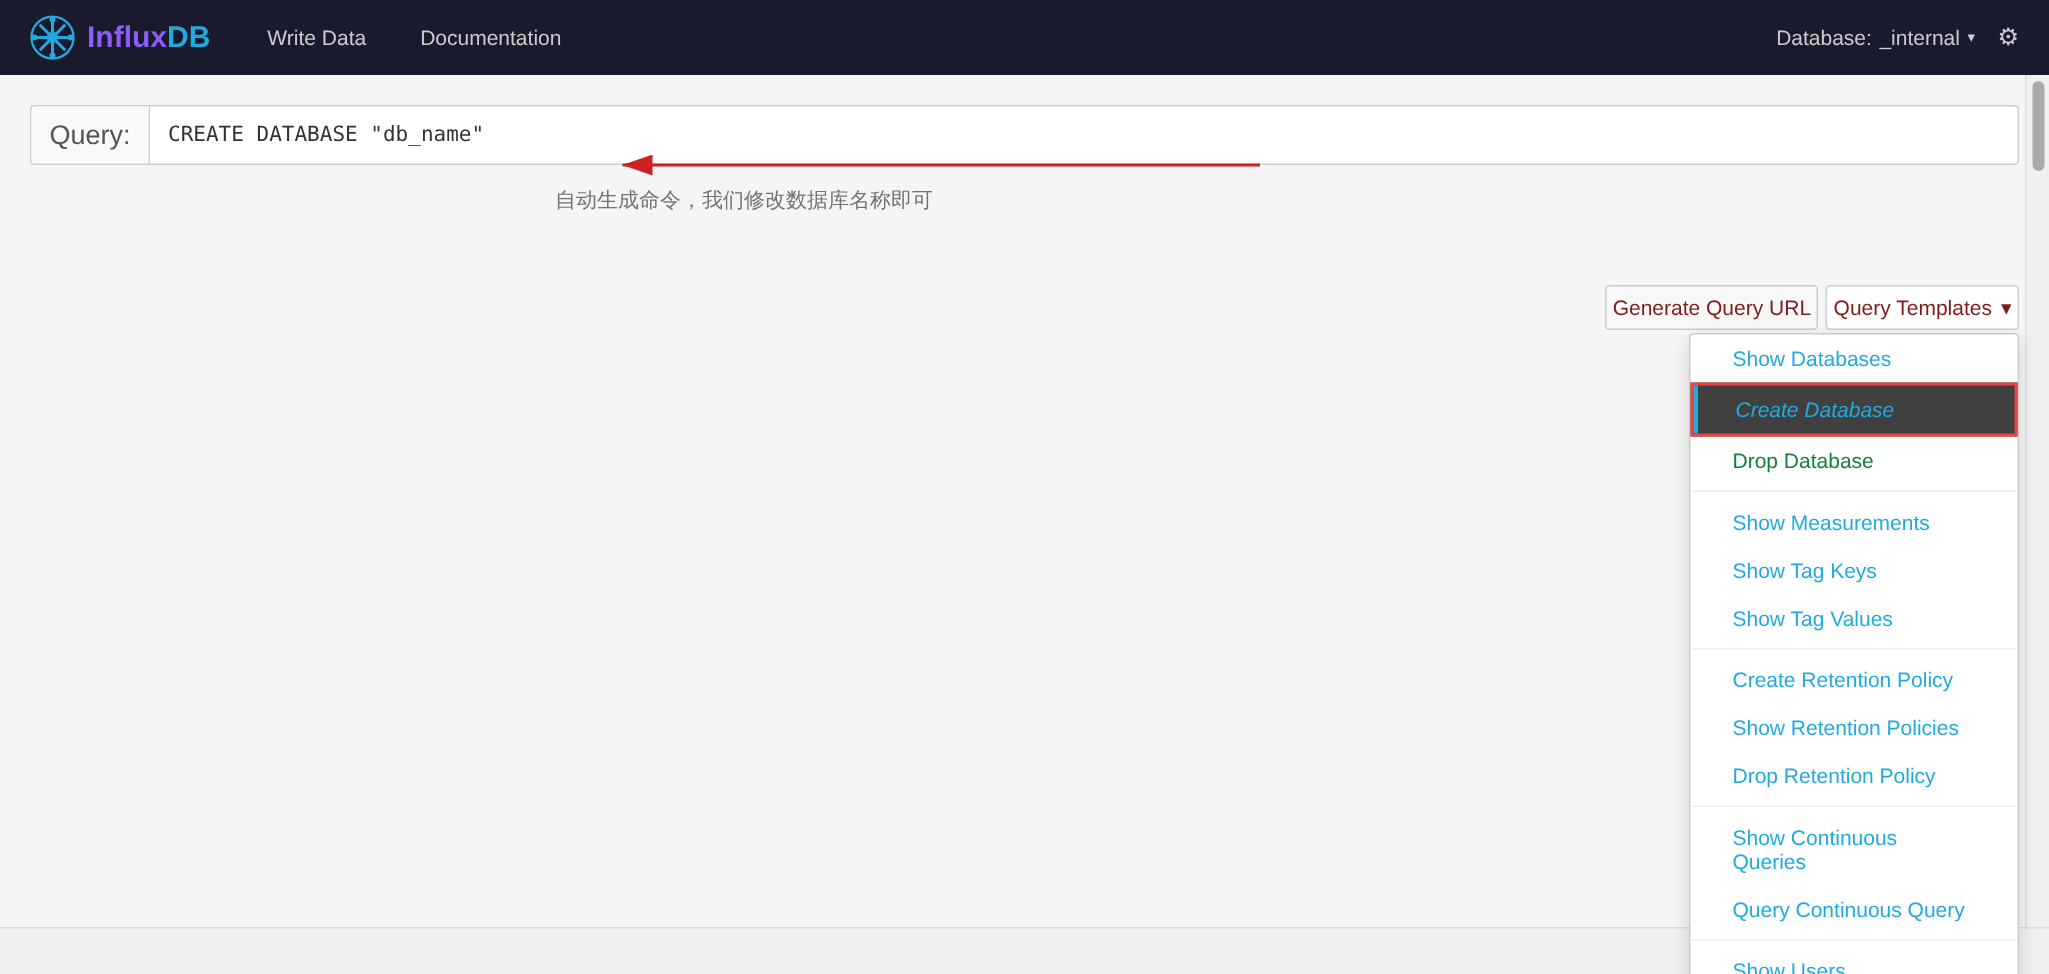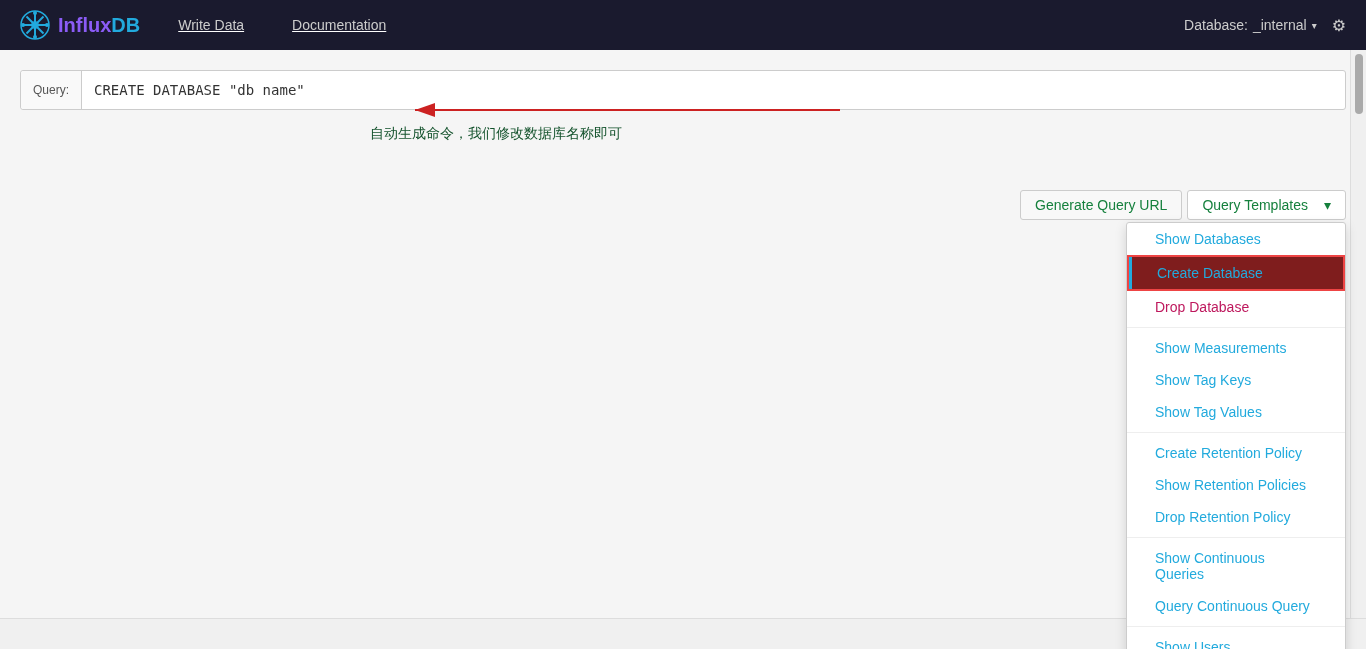--- a/index.html
+++ b/index.html
@@ -26,22 +26,21 @@
       height: 30px;
     }
     .navbar-brand .brand-text {
       font-size: 20px;
       font-weight: bold;
       color: #fff;
     }
     .brand-text span { color: #22aadd; }
     .navbar-links {
       display: flex;
-      gap: 32px;
-      text-decoration: underline;
+      gap: 20px;
     }
     .navbar-link {
       color: #ccc;
       text-decoration: none;
       font-size: 14px;
       cursor: pointer;
       padding: 5px 8px;
     }
     .navbar-right {
       margin-left: auto;
@@ -76,21 +75,21 @@
       background: #fff;
       border: 1px solid #ccc;
       border-radius: 3px;
       padding: 0;
       height: 40px;
       margin-bottom: 10px;
     }
     .query-label {
       padding: 0 12px;
       color: #555;
-      font-size: 12px;
+      font-size: 18px;
       border-right: 1px solid #ccc;
       height: 100%;
       display: flex;
       align-items: center;
       background: #f9f9f9;
       border-radius: 3px 0 0 3px;
     }
     .query-input {
       flex: 1;
       border: none;
@@ -104,40 +103,40 @@
 
     
     .toolbar {
       display: flex;
       justify-content: flex-end;
       gap: 5px;
       margin-bottom: 10px;
       position: relative;
     }
     .btn {
-      padding: 6px 14px;
+      padding: 6px 4px;
       border: 1px solid #ccc;
       background: #f8f8f8;
-      color: #15803d;
+      color: #7f1d1d;
       cursor: pointer;
       border-radius: 3px;
       font-size: 14px;
     }
     .btn-dropdown {
       display: flex;
       align-items: center;
-      gap: 16px;
+      gap: 6px;
       background: #fff;
       border: 1px solid #ccc;
     }
     .annotation-text {
       position: absolute;
       top: 5px;
       left: 350px;
-      color: #14532d;
+      color: #737373;
       font-size: 14px;
       white-space: nowrap;
       text-align: right;
     }
 
     
     .dropdown-menu {
       position: absolute;
       top: 32px;
       right: 0;
@@ -149,36 +148,37 @@
       z-index: 1000;
     }
     .dropdown-item {
       padding: 8px 28px;
       cursor: pointer;
       color: #22aadd;
       font-size: 14px;
       display: block;
     }
     .dropdown-item.active {
-      background: #7f1d1d;
+      background: #404040;
       color: #22aadd;
       font-weight: normal;
       position: relative;
+      font-style: italic;
     }
     .dropdown-item.active::before {
       content: '';
       position: absolute;
       left: 0;
       top: 0;
       bottom: 0;
       width: 3px;
       background: #22aadd;
     }
     .dropdown-item.dark {
-      color: #be185d;
+      color: #15803d;
     }
     .dropdown-divider {
       height: 1px;
       background: #eee;
       margin: 4px 0;
     }
     .dropdown-item-border {
       border: 2px solid #e44;
     }
 

